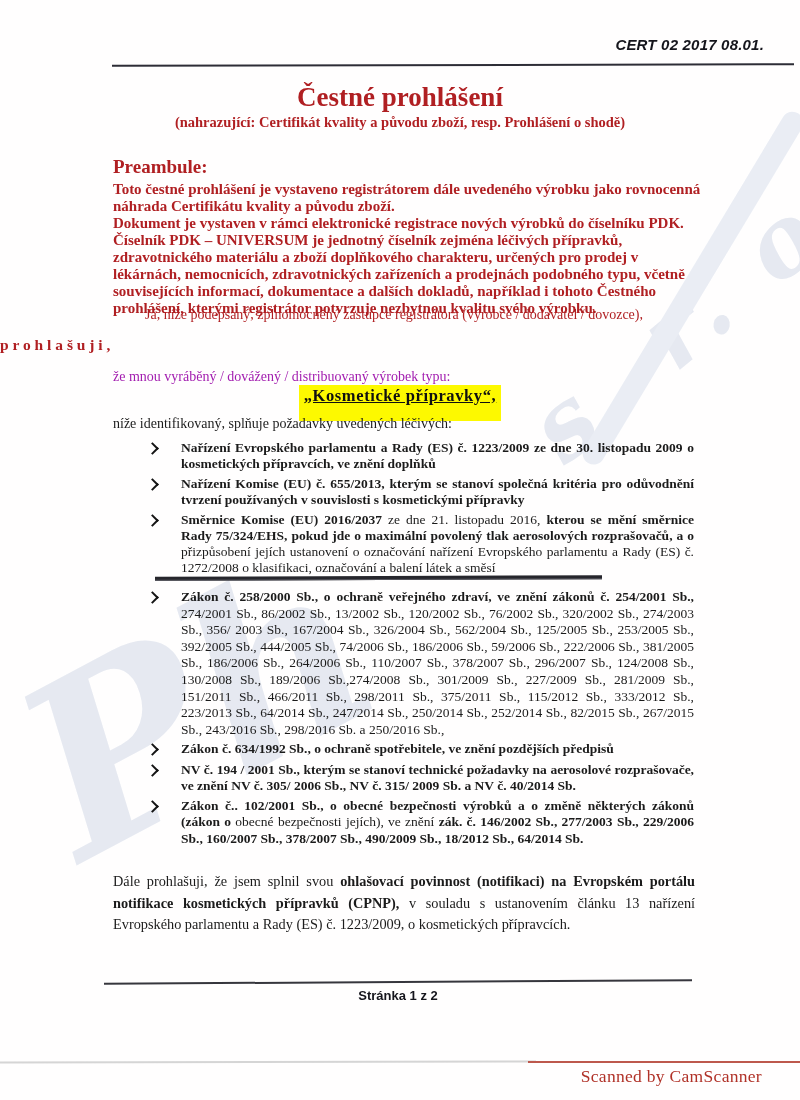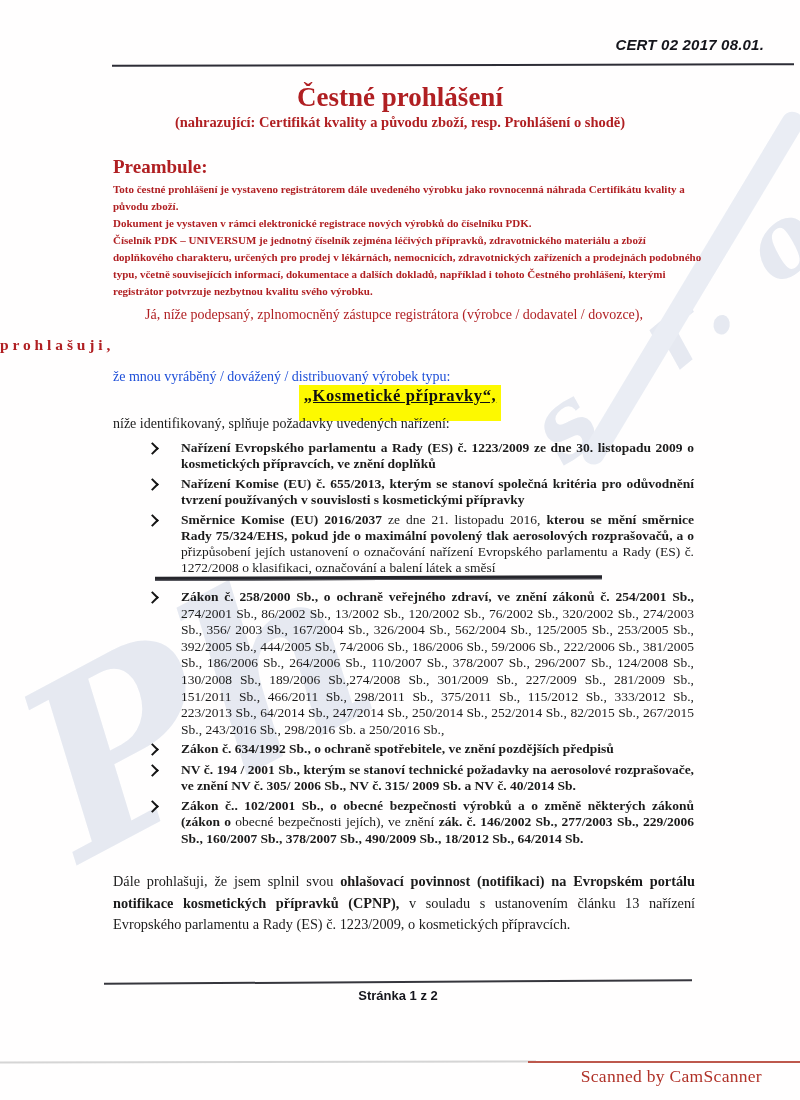--- a/index.html
+++ b/index.html
@@ -30,21 +30,21 @@
     top:36px;right:36px;font-family:"Liberation Sans",sans-serif;
     font-weight:bold;font-style:italic;font-size:15px;color:#15151c;letter-spacing:0.2px;
   }
   .rule-top{top:64px;left:112px;right:6px;height:2px;background:#2d2d36;transform:rotate(-0.12deg);}
 
   .title{top:82px;left:0;width:100%;text-align:center;font-size:27px;font-weight:bold;}
   .subtitle{top:114px;left:0;width:100%;text-align:center;font-size:14.5px;font-weight:bold;}
 
   .preamble{top:156px;left:113px;width:594px;}
   .preamble h2{margin:0 0 3px 0;font-size:19px;}
-  .preamble p{margin:0;font-size:11px;line-height:17px;font-weight:bold;}
+  .preamble p{margin:0;font-size:15px;line-height:17px;font-weight:bold;}
 
   .intro{top:307px;left:145px;font-size:14px;}
   .verb{top:336px;left:0;width:100%;text-align:left;font-size:15.5px;font-weight:bold;}
   .product-line{top:369px;left:113px;font-size:14px;}
   .product-type-wrap{top:386px;left:0;width:100%;text-align:center;}
   .highlight{
     background:#fdf900;color:#101010;font-weight:bold;font-size:16.5px;
     letter-spacing:0.6px;text-decoration:underline;padding:1px 5px 16px 5px;
   }
   .outro{top:416px;left:113px;font-size:14px;}
@@ -103,25 +103,25 @@
 
     <div class="abs preamble" style="color:#b01f22">
       <h2>Preambule:</h2>
       <p>Toto čestné prohlášení je vystaveno registrátorem dále uvedeného výrobku jako rovnocenná náhrada Certifikátu kvality a původu zboží.</p>
       <p>Dokument je vystaven v rámci elektronické registrace nových výrobků do číselníku PDK.</p>
       <p>Číselník PDK – UNIVERSUM je jednotný číselník zejména léčivých přípravků, zdravotnického materiálu a zboží doplňkového charakteru, určených pro prodej v lékárnách, nemocnicích, zdravotnických zařízeních a prodejnách podobného typu, včetně souvisejících informací, dokumentace a dalších dokladů, například i tohoto Čestného prohlášení, kterými registrátor potvrzuje nezbytnou kvalitu svého výrobku.</p>
     </div>
 
     <div class="abs intro" style="color:#b01f22">Já, níže podepsaný, zplnomocněný zástupce registrátora (výrobce / dodavatel / dovozce),</div>
     <div class="abs verb" style="color:#b01f22">p r o h l a š u j i ,</div>
-    <div class="abs product-line" style="color:#1d4ed8">že mnou vyráběný / dovážený  / distribuovaný výrobek typu:</div>
+    <div class="abs product-line" style="color:#a21caf">že mnou vyráběný / dovážený  / distribuovaný výrobek typu:</div>
     <div class="abs product-type-wrap">
       <span class="highlight">„Kosmetické přípravky“,</span>
     </div>
-    <div class="abs outro">níže identifikovaný, splňuje požadavky uvedených nařízení:</div>
+    <div class="abs outro">níže identifikovaný, splňuje požadavky uvedených léčivých:</div>
 
     <ul class="abs laws laws-eu">
         <li>
           <span class="marker"></span>
           <span class="li-body"><span class="b">Nařízení Evropského parlamentu a Rady (ES) č. 1223/2009 ze dne 30. listopadu 2009 o kosmetických přípravcích, ve znění doplňků</span></span>
         </li>
         <li>
           <span class="marker"></span>
           <span class="li-body"><span class="b">Nařízení Komise (EU) č. 655/2013, kterým se stanoví společná kritéria pro odůvodnění tvrzení používaných v souvislosti s kosmetickými přípravky</span></span>
         </li>

